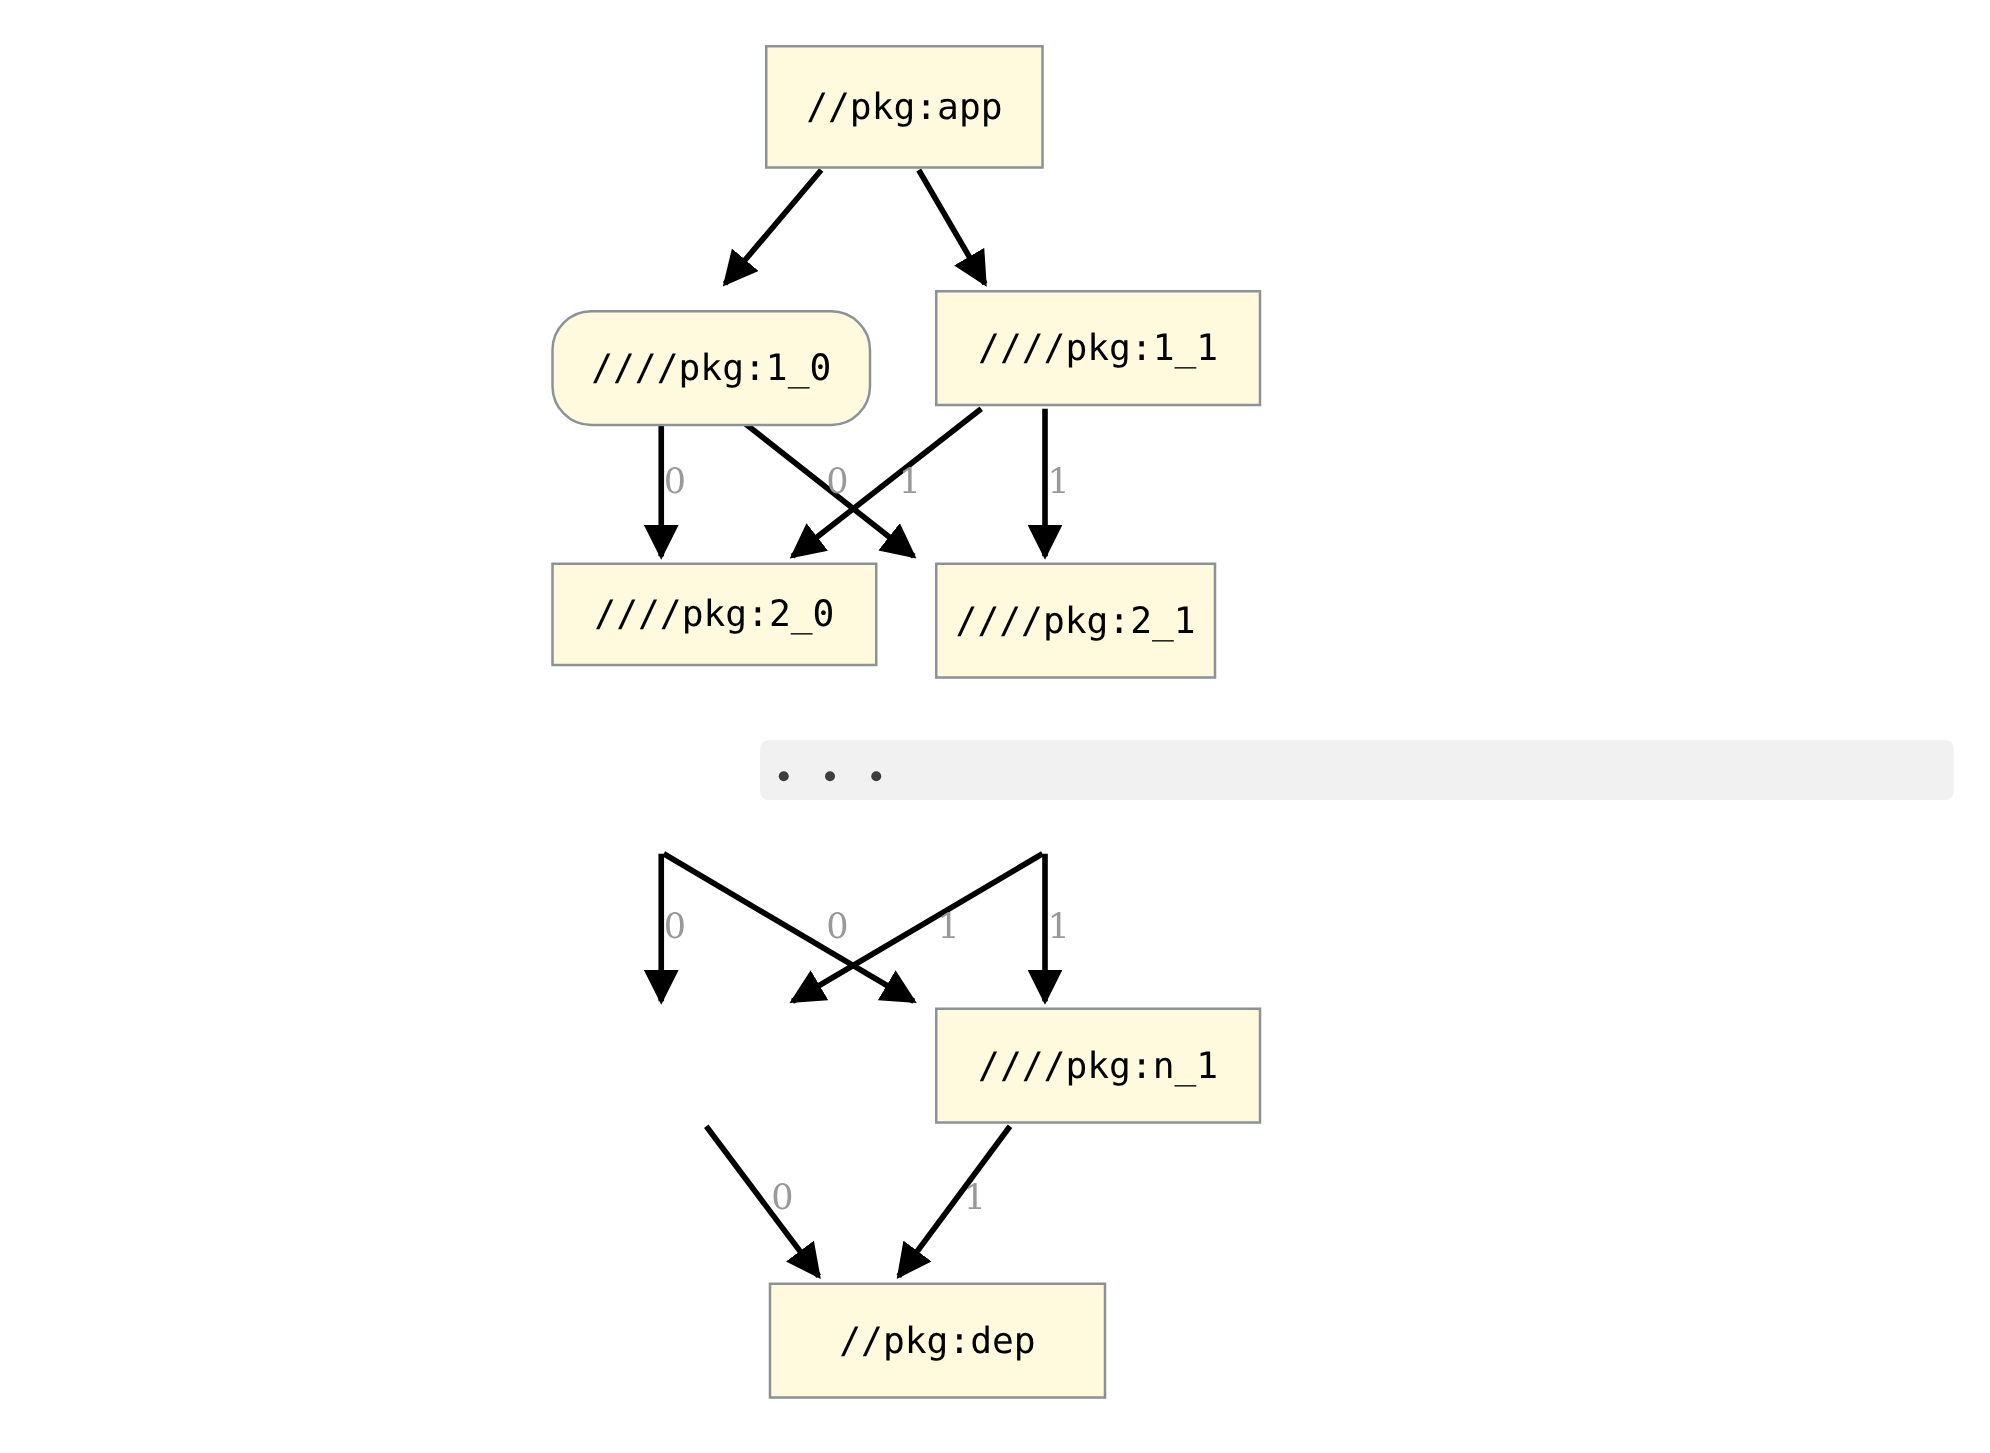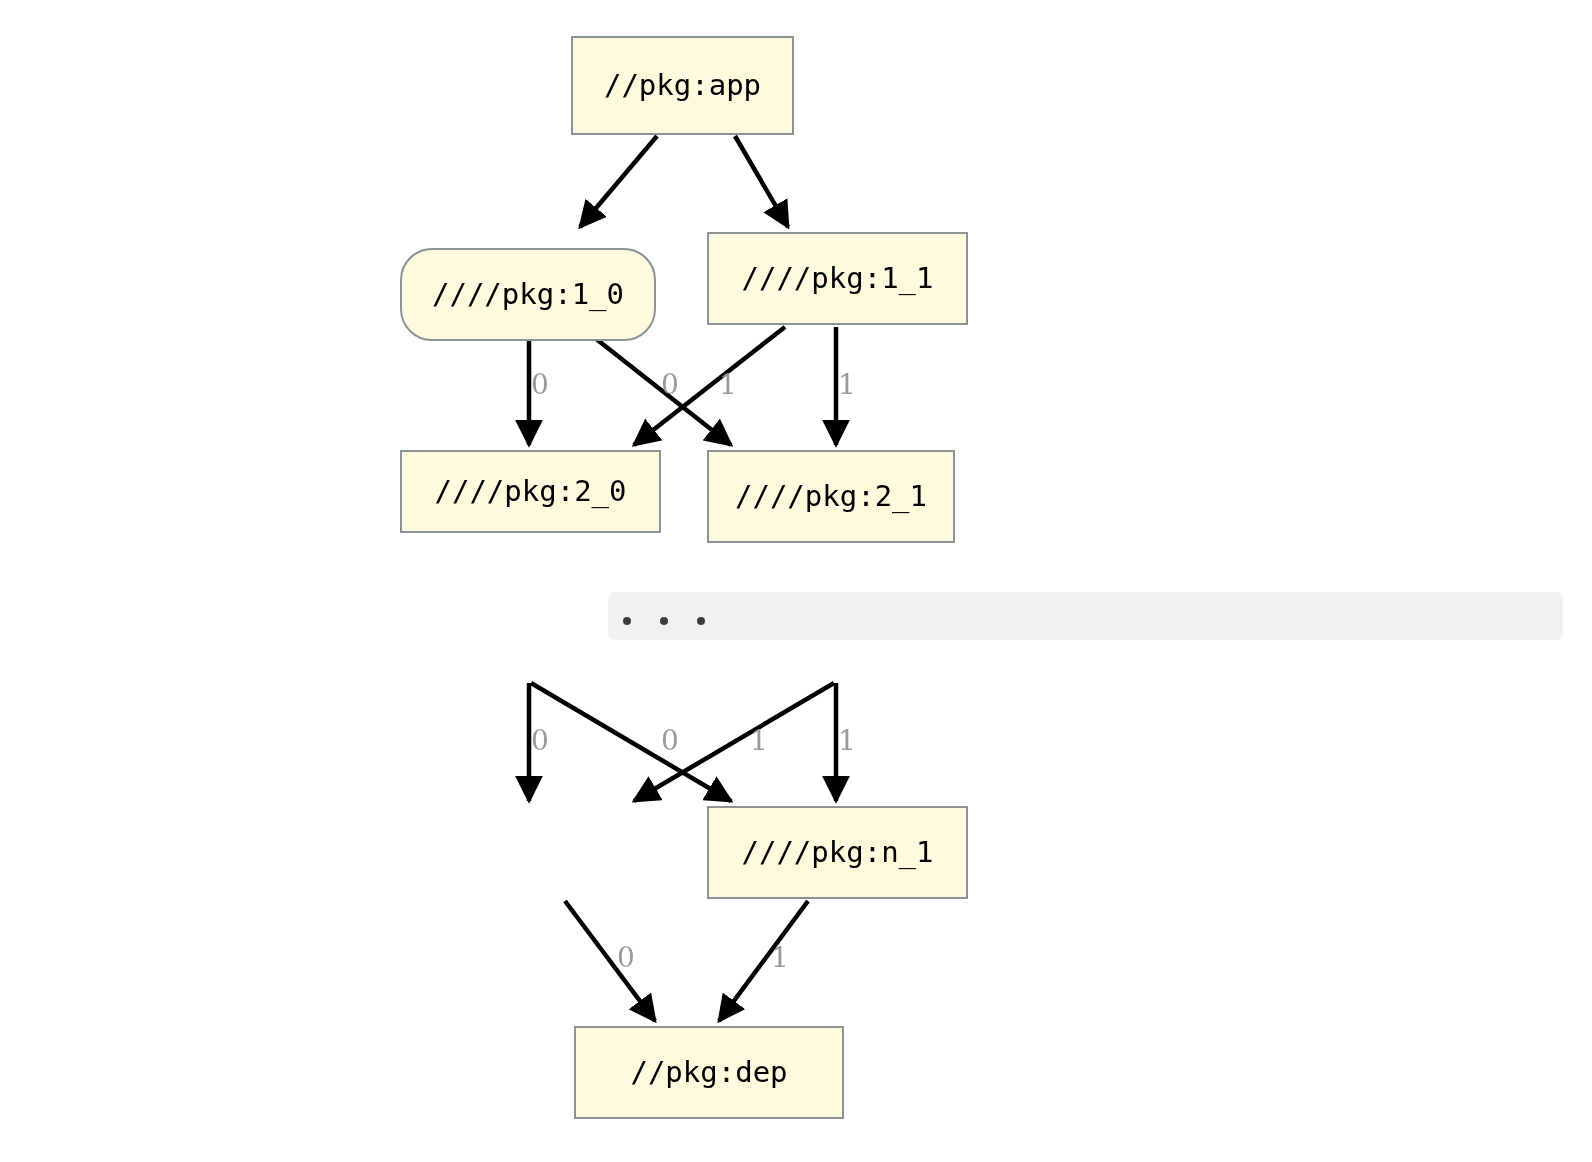--- a/index.html
+++ b/index.html
@@ -26,20 +26,21 @@
   }
   .node-box {
     position: absolute;
     box-sizing: border-box;
     background: #fff9de;
     border: 2px solid #8b9398;
     display: flex;
     align-items: center;
     justify-content: center;
     z-index: 3;
+    margin-left: 41px;
   }
   .node-label {
     font-family: "DejaVu Sans Mono", monospace;
     font-size: 29px;
     color: #000000;
     letter-spacing: 0px;
     white-space: nowrap;
     line-height: 1;
   }
   .ellipsis-band {
@@ -112,21 +113,21 @@
   </div>
 
   <div class="node-box" style="left:707px; top:232px; width:261px; height:93px;">
     <span class="node-label">////pkg:1_1</span>
   </div>
 
   <div class="node-box" style="left:400px; top:450px; width:261px; height:83px;">
     <span class="node-label">////pkg:2_0</span>
   </div>
 
-  <div class="node-box" style="left:707px; top:450px; width:248px; height:93px;">
+  <div class="node-box" style="left:707px; top:450px; width:225px; height:93px;">
     <span class="node-label">////pkg:2_1</span>
   </div>
 
 
   <div class="node-box" style="left:707px; top:806px; width:261px; height:93px;">
     <span class="node-label">////pkg:n_1</span>
   </div>
 
   <div class="node-box" style="left:574px; top:1026px; width:270px; height:93px;">
     <span class="node-label">//pkg:dep</span>

